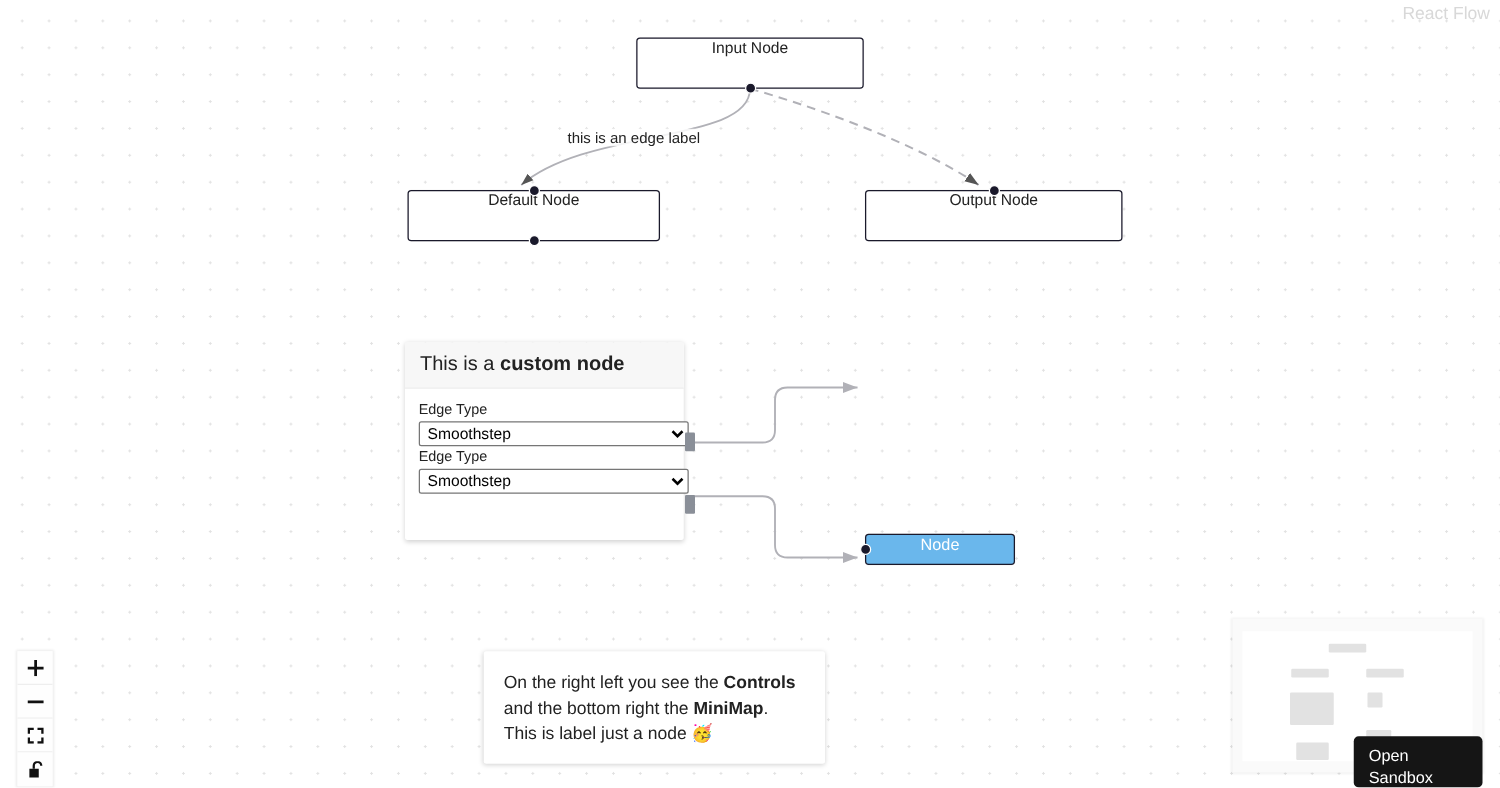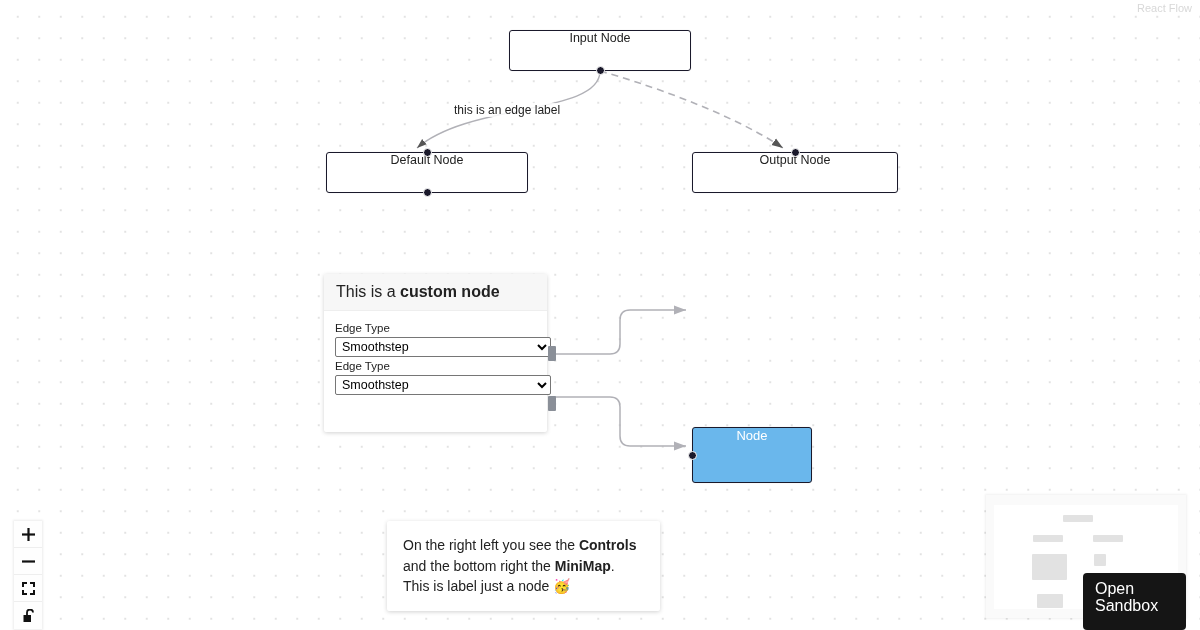--- a/index.html
+++ b/index.html
@@ -57,21 +57,21 @@
     border-radius: 50%;
     background: #2a6cb0;
     border: 1px solid #1a192b;
     color: #fff;
     font-size: 12.5px;
     line-height: 14px;
     text-align: center;
     flex-direction: column;
   }
   #node-blue {
-    left: 692px; top: 427px; width: 120px; height: 56px;
+    left: 692px; top: 427px; width: 120px; height: 25px;
     background: #6ab7ec;
     border: 1px solid #1a192b;
     color: #fff;
     font-size: 13px;
   }
 
   
   #node-custom {
     position: absolute;
     left: 324px; top: 274px; width: 223px; height: 158px;
@@ -176,33 +176,33 @@
     background: #e2e2e2;
     border-radius: 1px;
   }
 
   
   #sandbox-tooltip {
     position: absolute;
     right: 14px; bottom: 0px;
     background: #151515;
     color: #fff;
-    font-size: 16px;
+    font-size: 13px;
     line-height: 17px;
-    padding: 7px 12px 16px 12px;
+    padding: 7px 12px 0 12px;
     border-radius: 4px;
     width: 103px;
     cursor: pointer;
   }
 
   
   #watermark {
     position: absolute;
     right: 8px; top: 2px;
-    font-size: 11px;
+    font-size: 14px;
     color: #d8d8d8;
   }
 </style>
 </head>
 <body>
 
 <div id="flow-canvas">
 
   <svg class="edges-layer">
     <defs>

